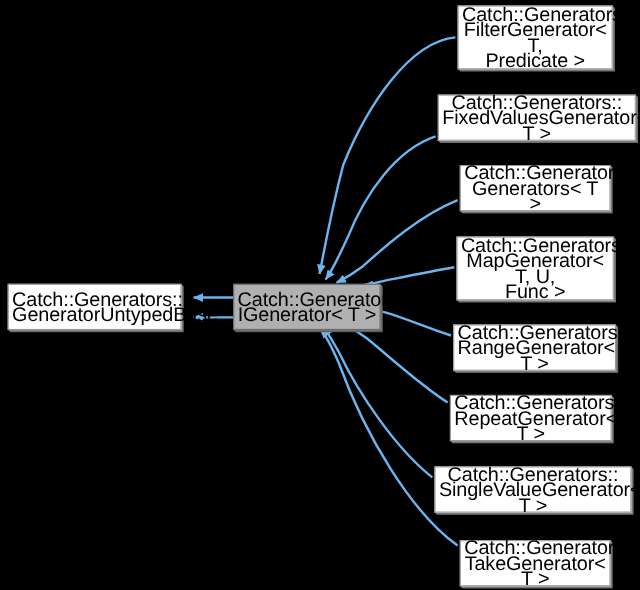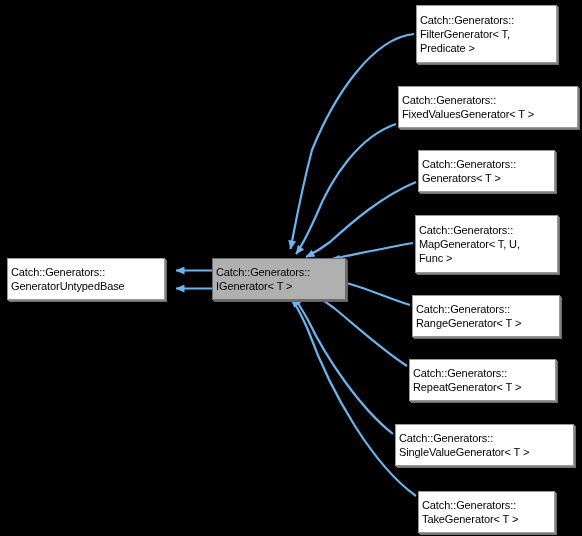--- a/index.html
+++ b/index.html
@@ -23,21 +23,22 @@
     width: 582px;
     height: 536px;
     pointer-events: none;
   }
   .node {
     position: absolute;
     box-sizing: border-box;
     display: flex;
     align-items: center;
     justify-content: center;
-    font-size: 11px;
+    text-align: center;
+    font-size: 18px;
     line-height: 14.2px;
     color: #000000;
     letter-spacing: -0.1px;
     white-space: pre-line;
     padding: 16px 3px;
   }
   .node.plain {
     background: #ffffff;
     border: 1px solid #9a9a9a;
     box-shadow: 1px 1px 0 0 #808080, 2px 2px 0 0 #6e6e6e;

